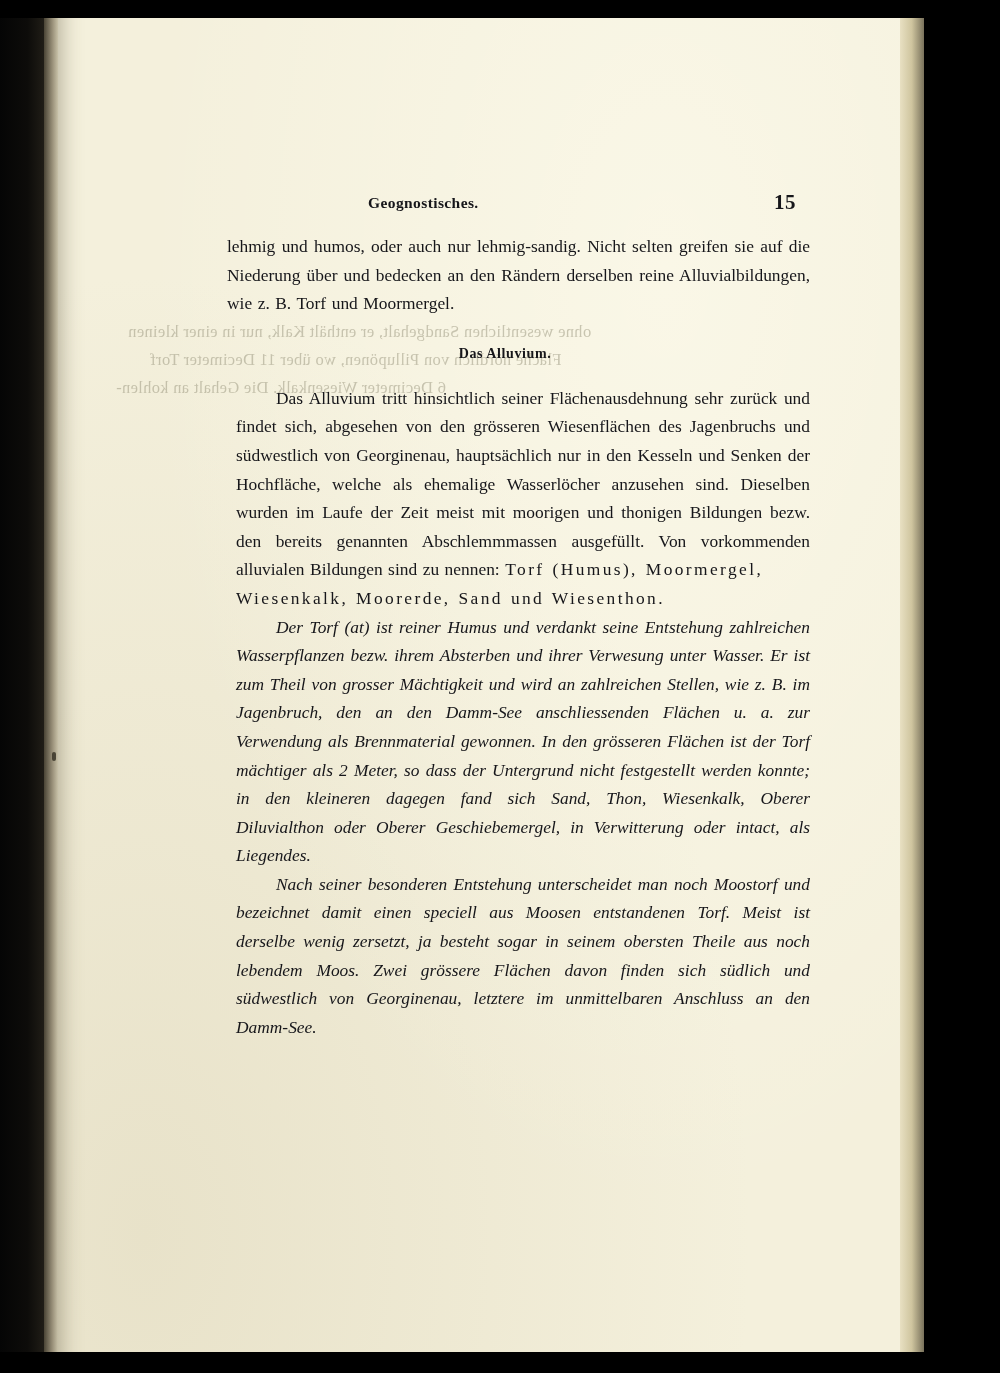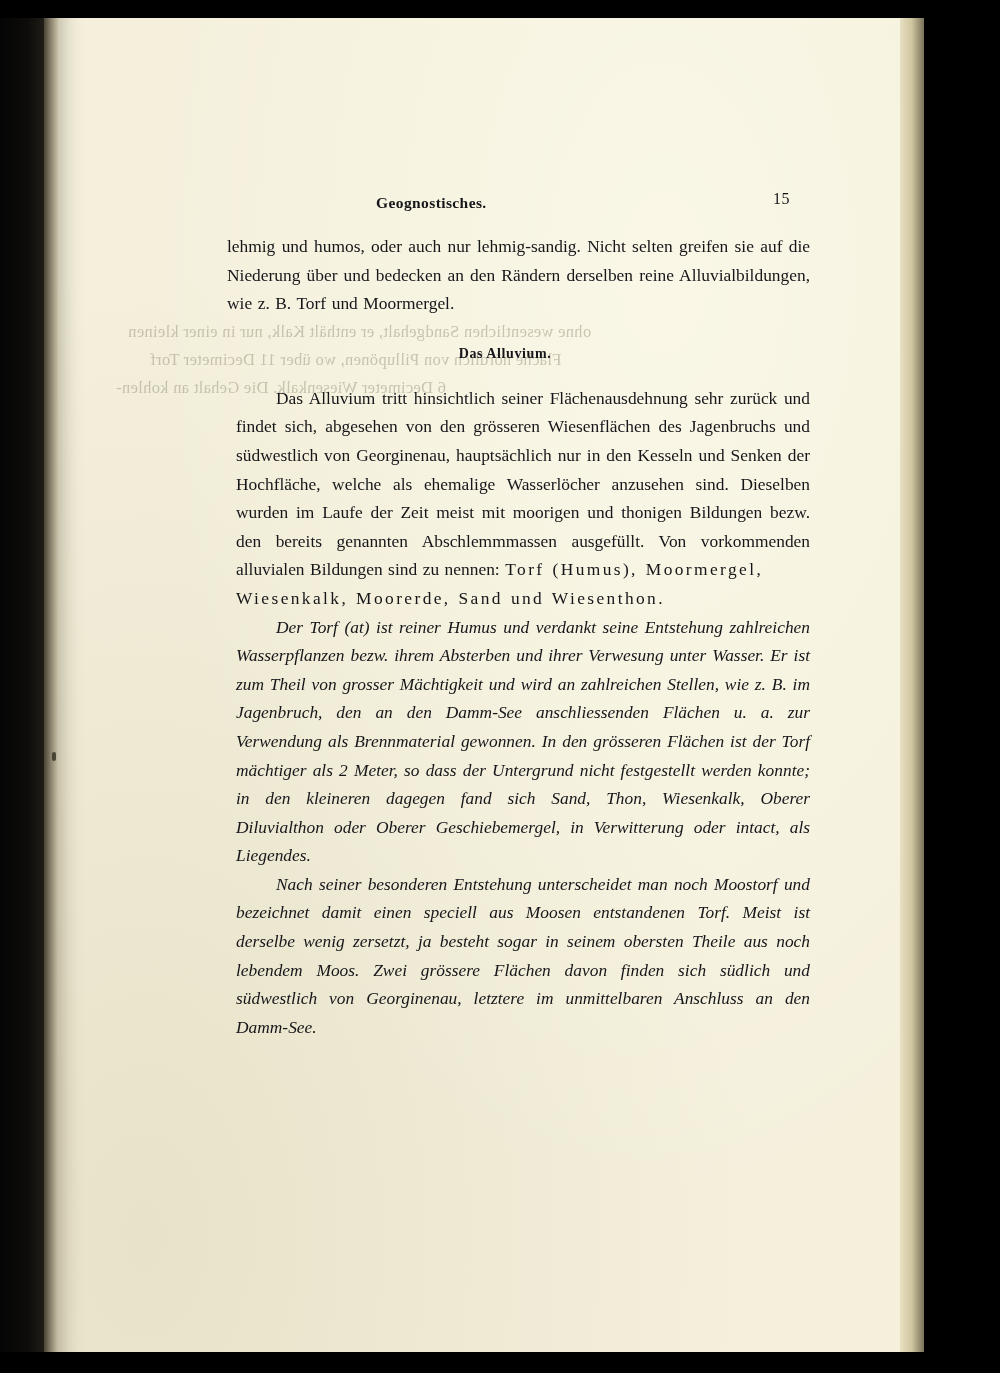--- a/index.html
+++ b/index.html
@@ -106,32 +106,32 @@
     width: 610px;
     color: #16161a;
   }
 
   .runhead {
     position: relative;
     height: 34px;
   }
   .runhead-title {
     position: absolute;
-    left: 176px;
+    left: 168px;
     top: 4px;
     font-size: 15.5px;
     font-weight: 700;
     letter-spacing: 0.4px;
   }
   .runhead-pageno {
     position: absolute;
-    right: 20px;
+    right: 14px;
     top: 0px;
-    font-size: 16px;
-    font-weight: 400;
+    font-size: 21px;
+    font-weight: 700;
     letter-spacing: 0.5px;
   }
 
   p {
     margin: 0;
     font-size: 17.4px;
     line-height: 28.6px;
     text-align: justify;
     text-align-last: left;
     word-spacing: 1.2px;

